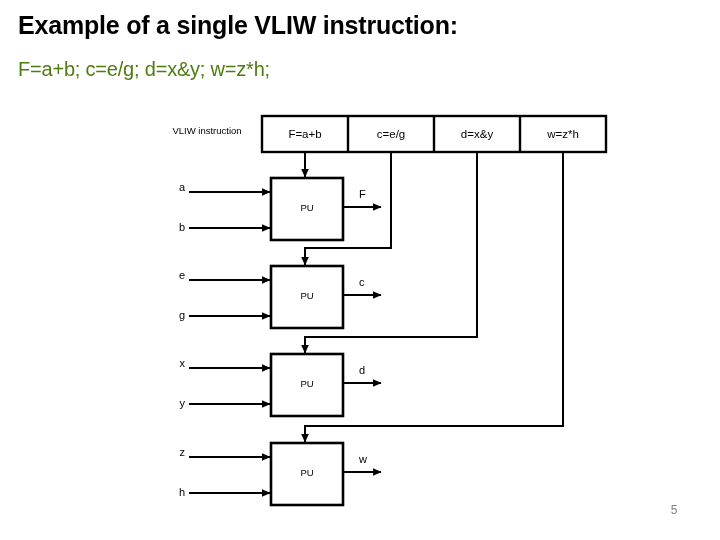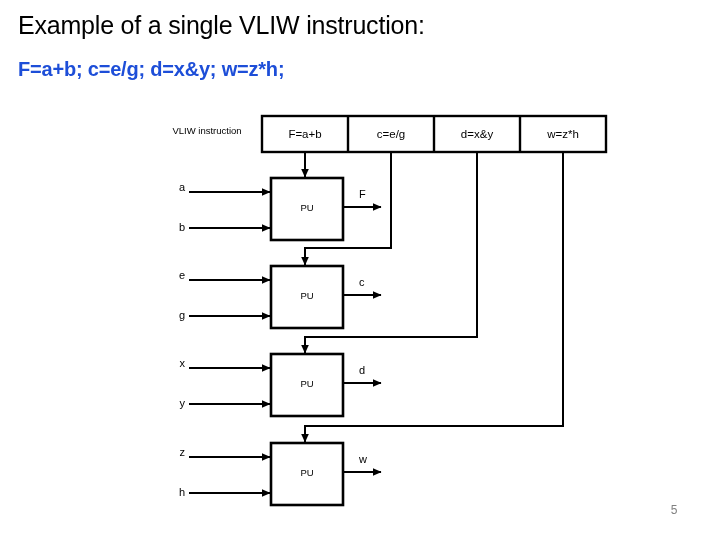--- a/index.html
+++ b/index.html
@@ -16,36 +16,36 @@
     color: #000000;
   }
 
   
   #slide-title {
     position: absolute;
     left: 18px;
     top: 12px;
     width: 680px;
     font-size: 25px;
-    font-weight: normal;
+    font-weight: bold;
     letter-spacing: -0.2px;
     line-height: 1.08;
     color: #000000;
     white-space: pre;
   }
   #slide-subtitle {
     position: absolute;
     left: 18px;
     top: 59px;
     width: 680px;
     font-size: 20px;
-    font-weight: bold;
+    font-weight: normal;
     letter-spacing: -0.2px;
     line-height: 1.08;
-    color: #1d4ed8;
+    color: #4d7c0f;
     white-space: pre;
   }
 
   
   #diagram {
     position: absolute;
     left: 0;
     top: 0;
     width: 720px;
     height: 540px;

